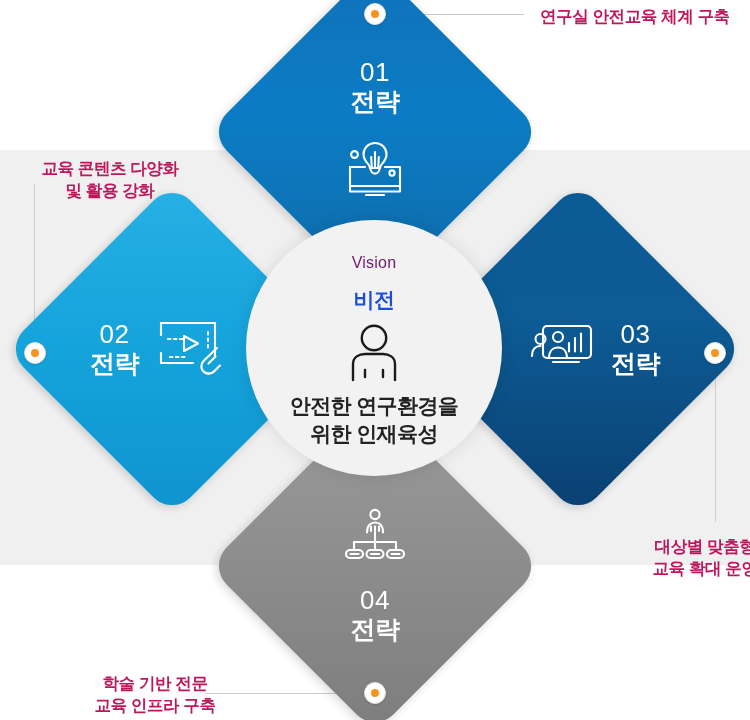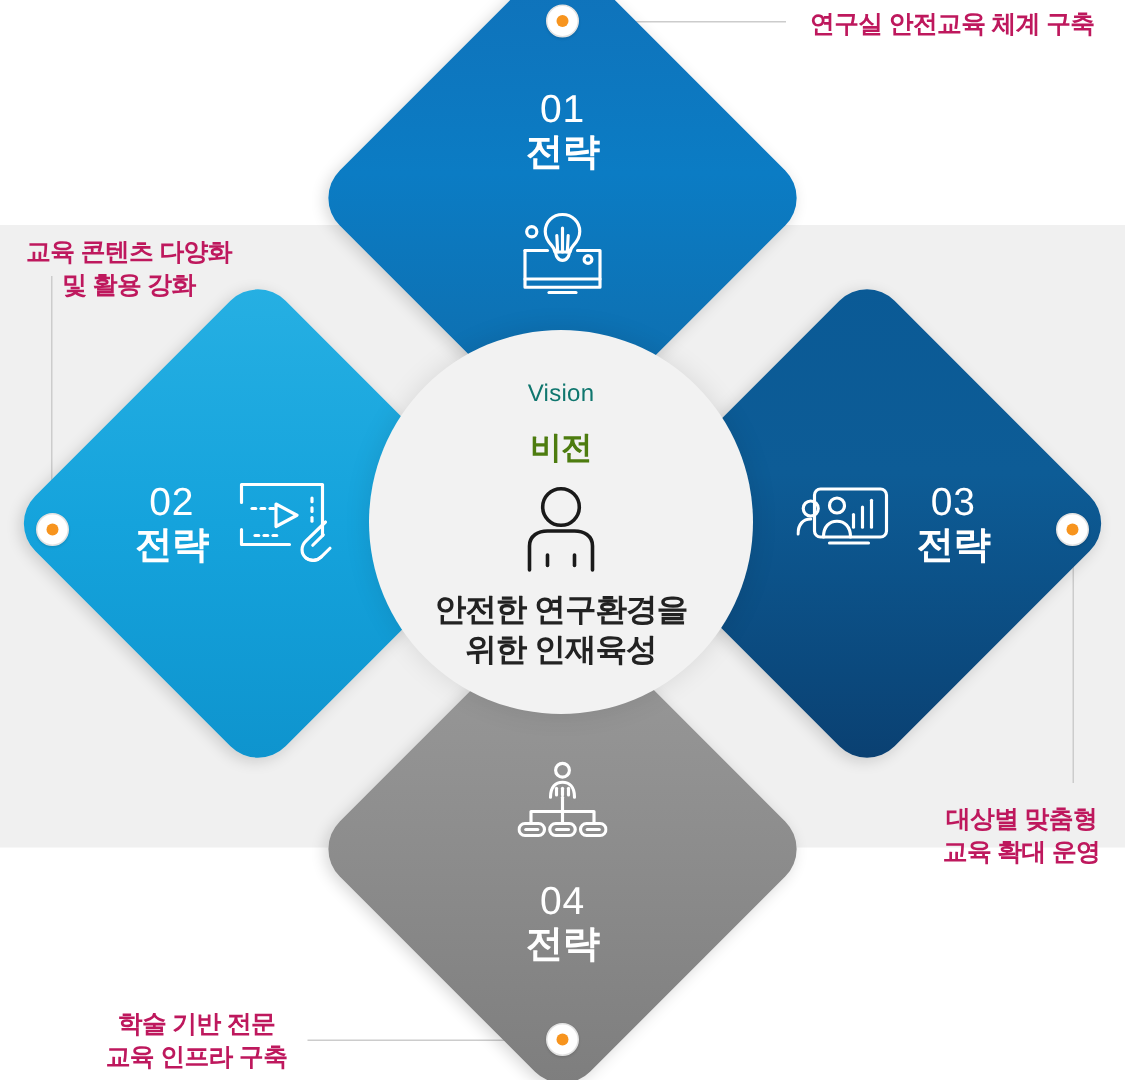--- a/index.html
+++ b/index.html
@@ -66,21 +66,21 @@
     position: absolute;
     font-size: 16.5px;
     font-weight: bold;
     color: #be185d;
     letter-spacing: -0.4px;
     line-height: 1.35;
     white-space: pre-line;
     z-index: 45;
   }
   .olabel.align-left  { text-align: left; }
-  .olabel.align-center{ text-align: center; }
+  .olabel.align-center{ text-align: center; padding-left: 24px; }
 
   
   .diamond {
     position: absolute;
     width: 236px;
     height: 236px;
     border-radius: 26px;
     transform: rotate(45deg);
     box-shadow: 0 3px 10px rgba(0,0,0,0.16);
   }
@@ -181,29 +181,29 @@
     z-index: 30;
     display: flex;
     flex-direction: column;
     align-items: center;
     justify-content: center;
     box-sizing: border-box;
     padding-top: 6px;
   }
   #vision-eyebrow {
     font-size: 16px;
-    color: #0f766e;
+    color: #701a75;
     letter-spacing: 0.2px;
     line-height: 1.1;
     margin-bottom: 15px;
   }
   #vision-title {
     font-size: 21px;
     font-weight: bold;
-    color: #4d7c0f;
+    color: #1d4ed8;
     letter-spacing: -0.5px;
     line-height: 1.2;
   }
   #vision-icon { margin: 12px 0 6px; display: block; }
   #vision-desc {
     font-size: 21px;
     font-weight: bold;
     color: #222222;
     text-align: center;
     line-height: 1.32;

